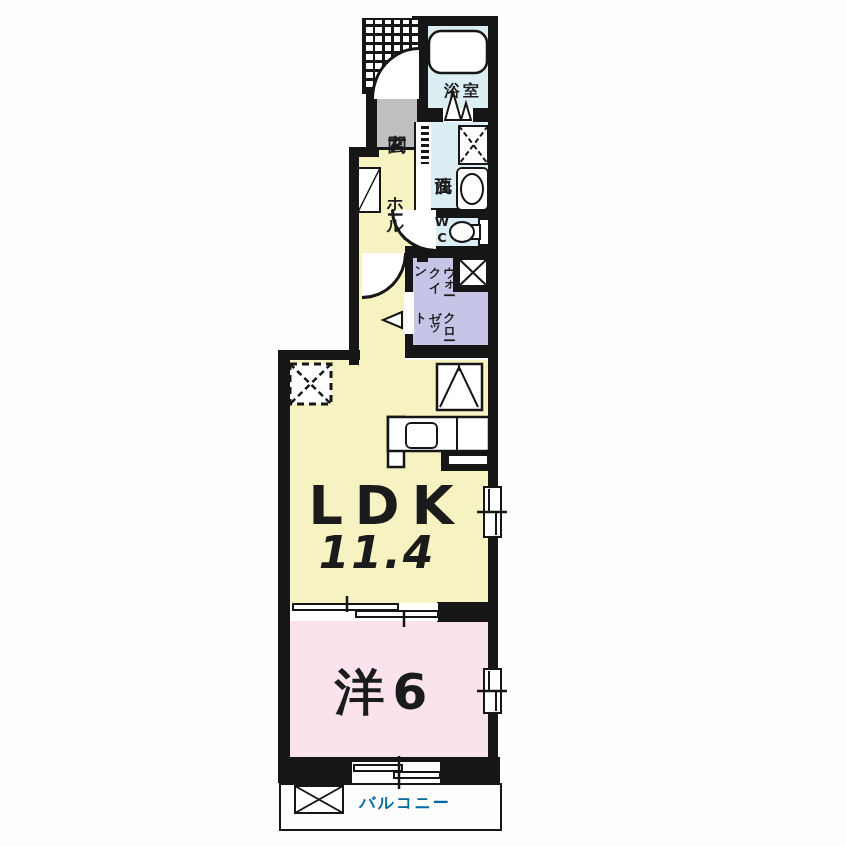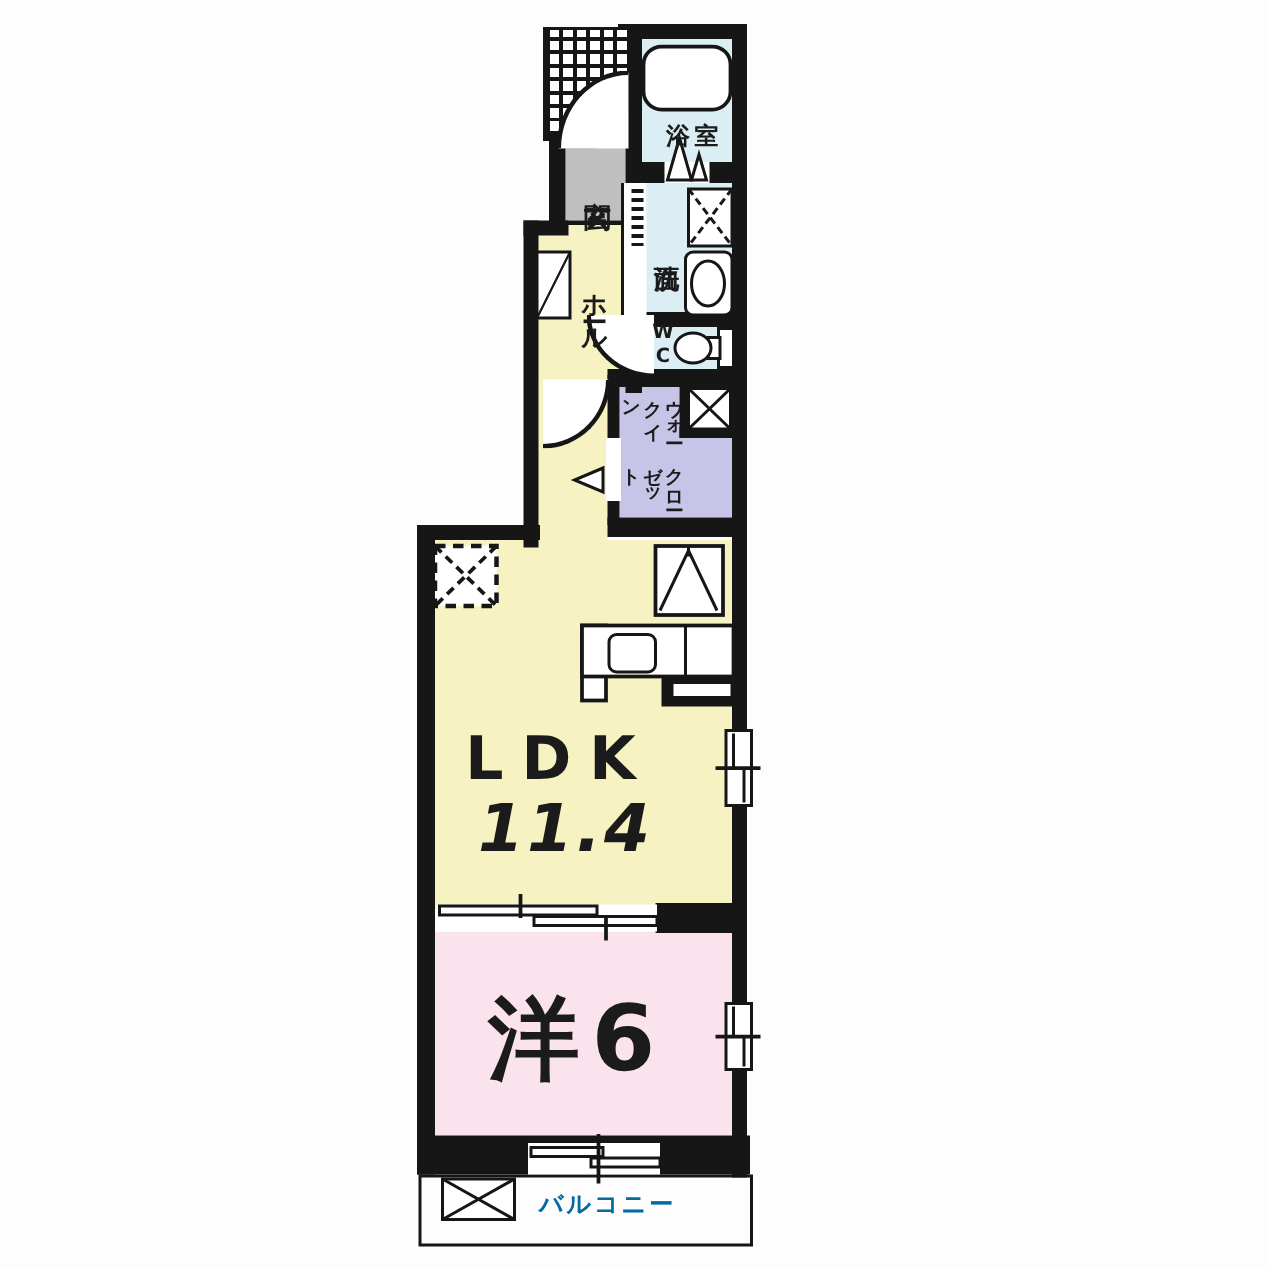--- a/index.html
+++ b/index.html
@@ -191,20 +191,20 @@
 
   <div class="lbl vupright" style="left:432px;top:211px;width:18px;height:38px;font-size:13px;">WC</div>
 
   <div class="lbl vtext" style="left:383px;top:156px;width:24px;height:100px;font-size:17px;">ホール</div>
 
   <div class="lbl vtext" style="left:413px;top:258px;width:44px;height:90px;font-size:12.5px;letter-spacing:1px;">
     <span style="display:block;">ウォークイン</span>
     <span style="display:block;">クローゼット</span>
   </div>
 
-  <div class="lbl" style="left:278px;top:481px;width:180px;height:50px;font-size:40px;letter-spacing:12px;padding-left:10px;box-sizing:border-box;">LDK</div>
+  <div class="lbl" style="left:292px;top:481px;width:180px;height:50px;font-size:54px;letter-spacing:12px;padding-left:10px;box-sizing:border-box;">LDK</div>
   <div class="lbl" style="left:292px;top:529px;width:170px;height:48px;font-size:44px;letter-spacing:2px;font-style:italic;">11.4</div>
 
-  <div class="lbl" style="left:290px;top:662px;width:190px;height:62px;font-size:61px;letter-spacing:8px;">洋6</div>
+  <div class="lbl" style="left:290px;top:662px;width:190px;height:62px;font-size:50px;letter-spacing:8px;">洋6</div>
 
   <div class="lbl" style="left:350px;top:792px;width:110px;height:22px;font-size:16px;letter-spacing:2px;color:#0369a1;font-weight:bold;">バルコニー</div>
 
 </div>
 
 </body></html>

